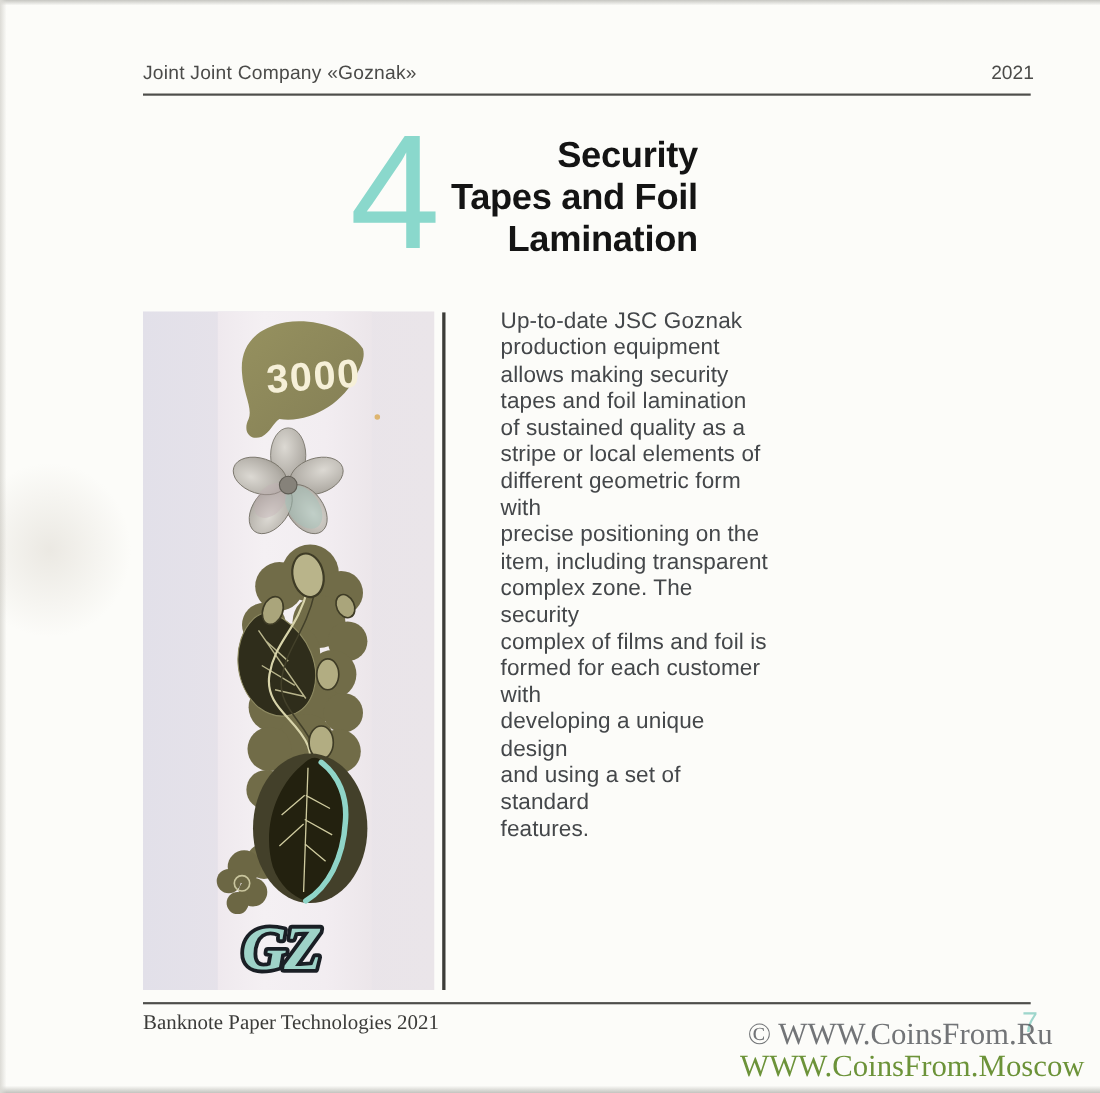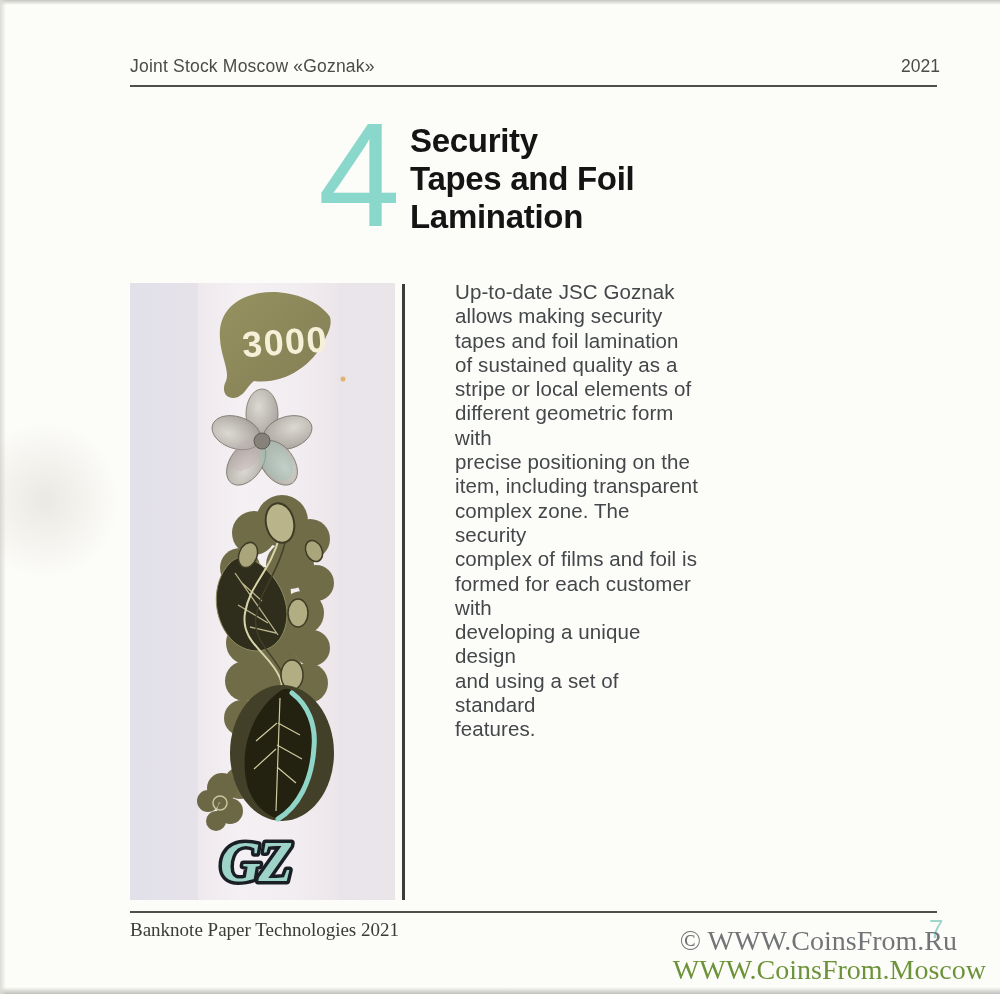--- a/index.html
+++ b/index.html
@@ -29,21 +29,21 @@
   .header-rule    { position:absolute; left:130px; top:85px; width:807px; height:2px; background:#4e4e4b; }
 
   
   .chapter-number {
     position:absolute; left:318px; top:116px;
     font-size:148px; line-height:118px; font-weight:normal;
     color:#8ad8cc; letter-spacing:-4px;
   }
   .chapter-title { position:absolute; left:410px; top:122px; }
   .chapter-title .title-line {
-    font-size:33px; line-height:38px; font-weight:bold; color:#141414; letter-spacing:-0.3px;
+    font-size:33px; line-height:38px; font-weight:bold; color:#141414; letter-spacing:-0.3px;text-align:right;
   }
 
   
   .content-photo   { position:absolute; left:130px; top:283px; width:265px; height:617px; }
   .content-photo svg { display:block; }
   .content-divider { position:absolute; left:402px; top:284px; width:3px; height:616px; background:#3c3c39; }
   .content-text    { position:absolute; left:413px; top:280px; width:290px; }
   .content-text .para-line {
     font-size:20.5px; line-height:24.3px; color:#44474a; letter-spacing:0.1px;margin-left:42px;
   }
@@ -63,21 +63,21 @@
 </head>
 <body>
 
 <div class="page">
 
   <div class="scan-edge-top"></div>
   <div class="scan-edge-bottom"></div>
   <div class="scan-edge-left"></div>
   <div class="scan-blot"></div>
 
-  <div class="header-company">Joint Stock Moscow «Goznak»</div>
+  <div class="header-company">Joint Joint Company «Goznak»</div>
   <div class="header-year">2021</div>
   <div class="header-rule"></div>
 
   <div class="chapter-number">4</div>
   <div class="chapter-title">
     <div class="title-line">Security</div>
     <div class="title-line">Tapes and Foil</div>
     <div class="title-line">Lamination</div>
   </div>
 
@@ -191,20 +191,21 @@
         <path d="M150 415 L146 528 M148 440 L170 452 M147 462 L172 476 M147 484 L166 500 M147 440 L126 458 M146 466 L124 486" stroke="#cfcb9f" stroke-width="1.2" fill="none"></path>
       </g>
 
       <text x="90" y="598" font-family="Liberation Serif, serif" font-size="56" font-weight="bold" font-style="italic" letter-spacing="-2" fill="#9ed3c8" stroke="#1a1f25" stroke-width="7" style="paint-order:stroke; stroke-linejoin:round;">GZ</text>
     </svg>
   </div>
 
   <div class="content-divider"></div>
   <div class="content-text">
       <div class="para-line">Up-to-date JSC Goznak</div>
+      <div class="para-line">production equipment</div>
       <div class="para-line">allows making security</div>
       <div class="para-line">tapes and foil lamination</div>
       <div class="para-line">of sustained quality as a</div>
       <div class="para-line">stripe or local elements of</div>
       <div class="para-line">different geometric form with</div>
       <div class="para-line">precise positioning on the</div>
       <div class="para-line">item, including transparent</div>
       <div class="para-line">complex zone. The security</div>
       <div class="para-line">complex of films and foil is</div>
       <div class="para-line">formed for each customer with</div>

